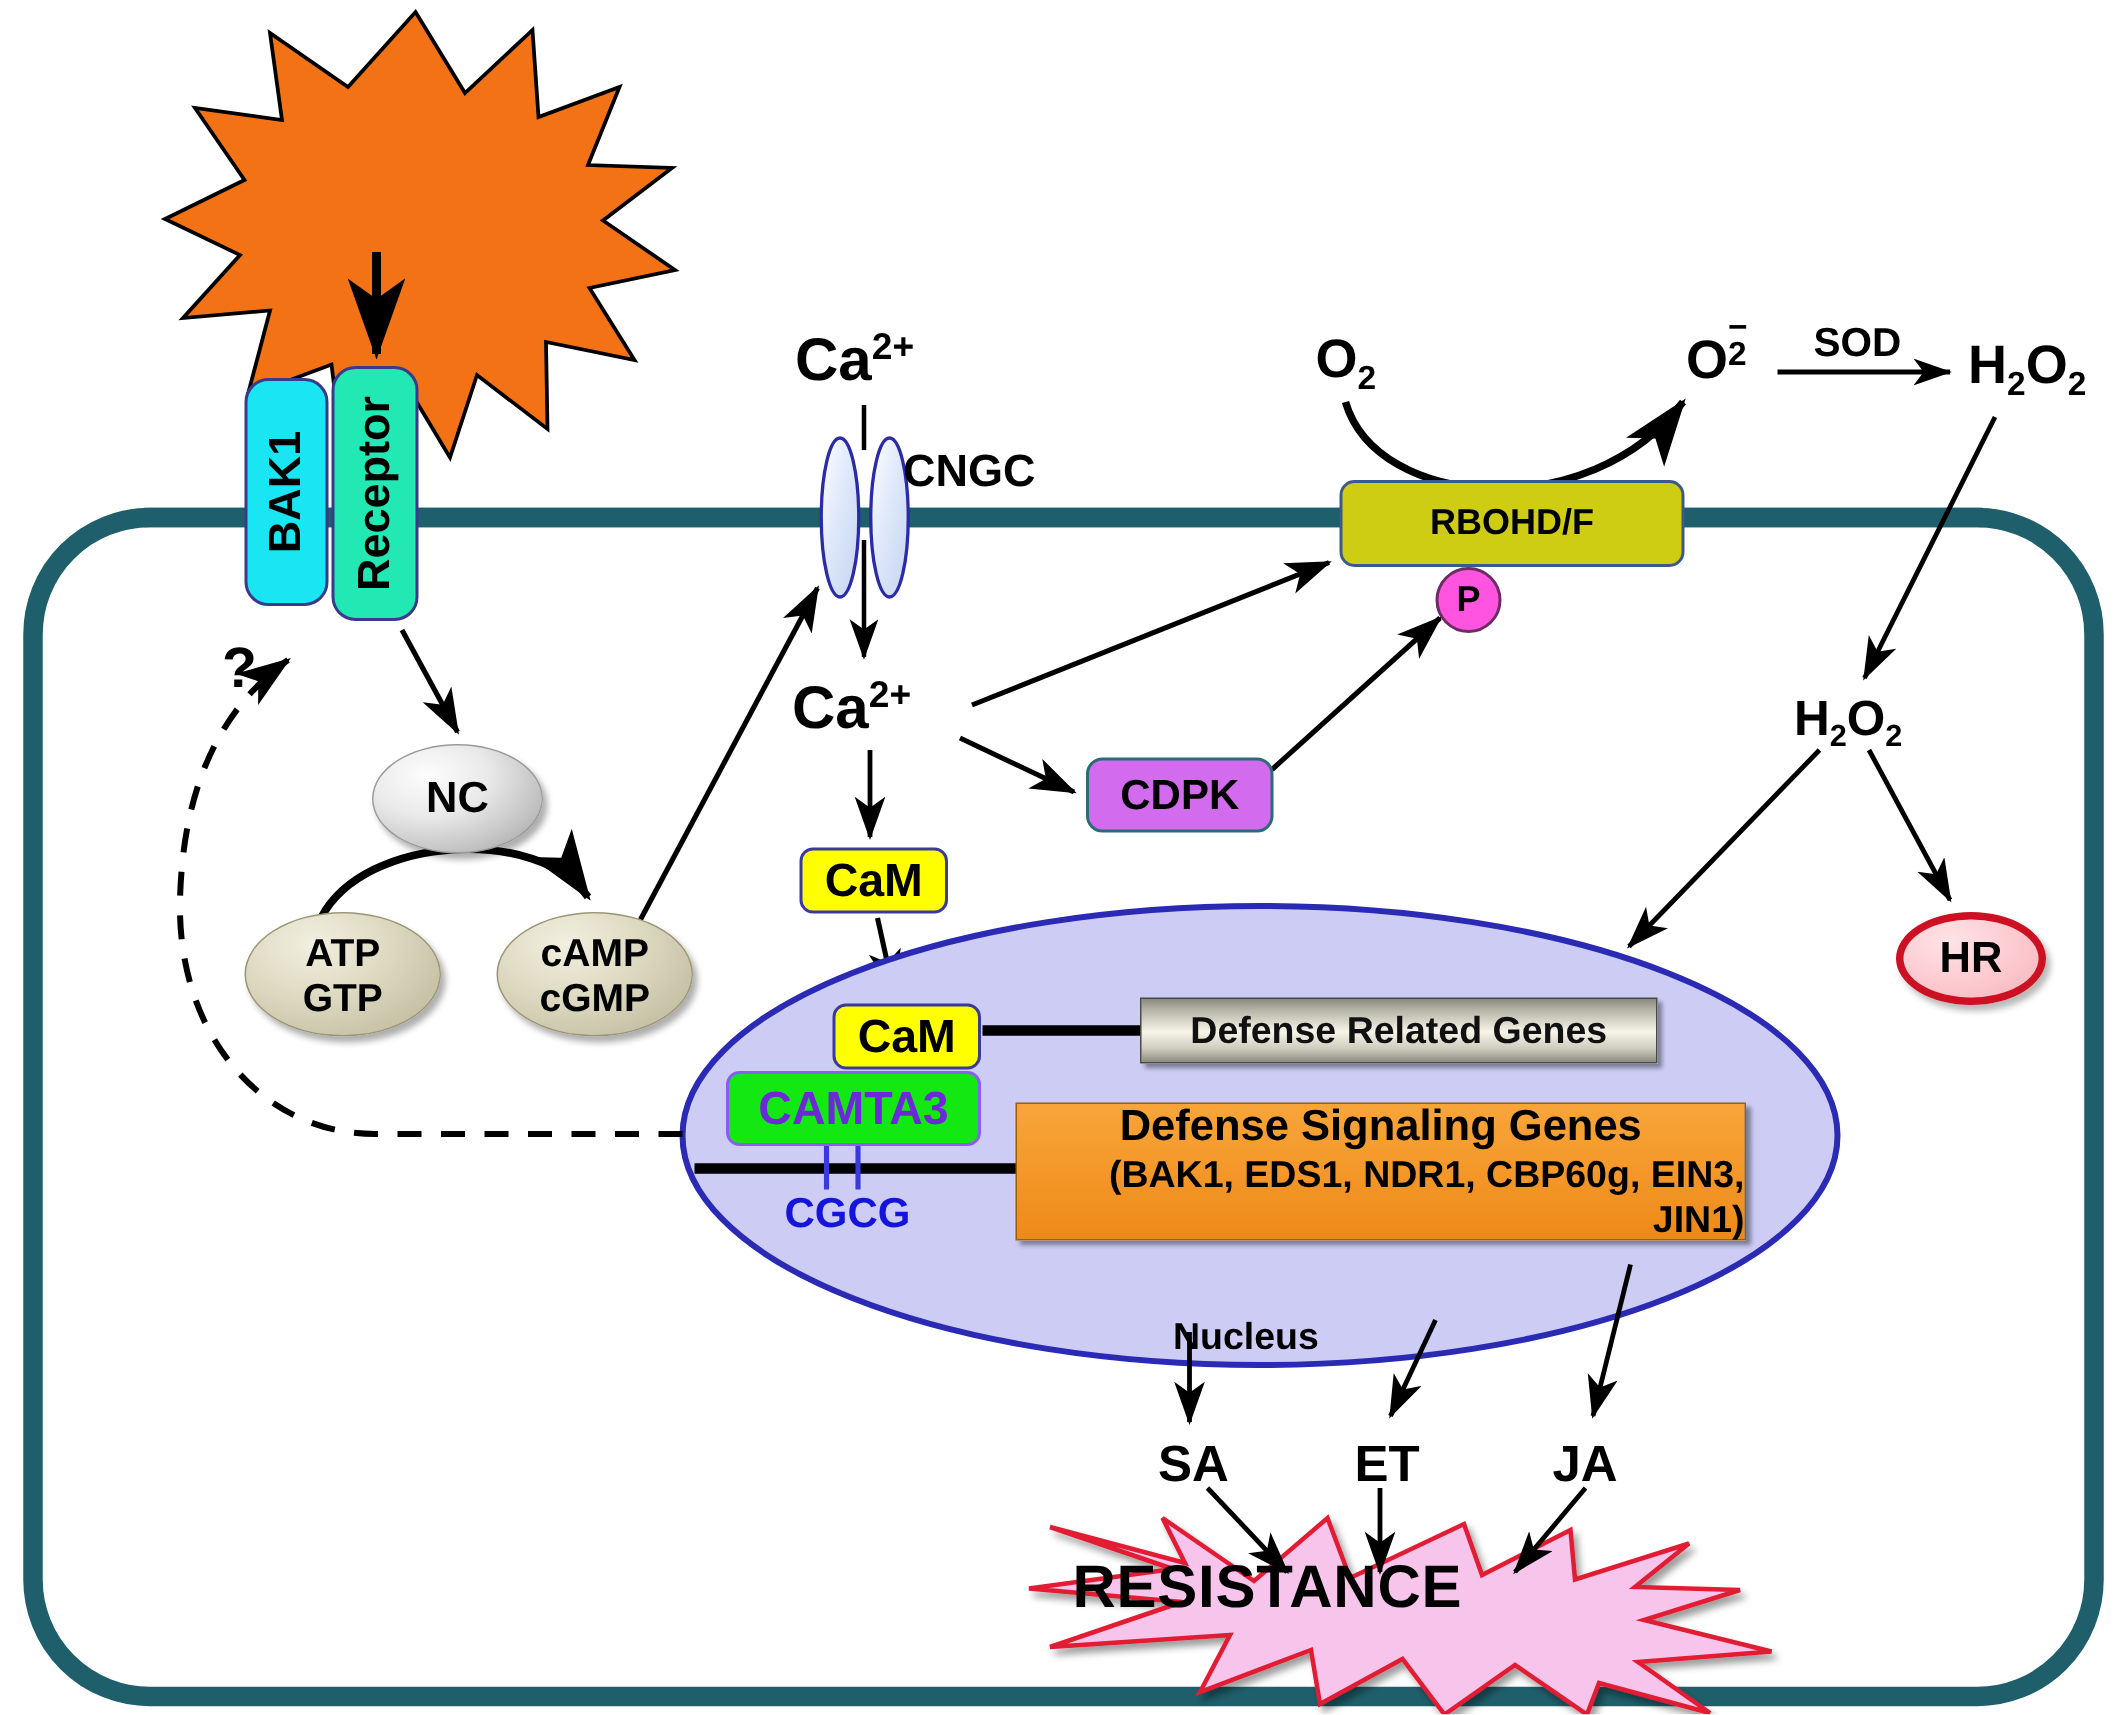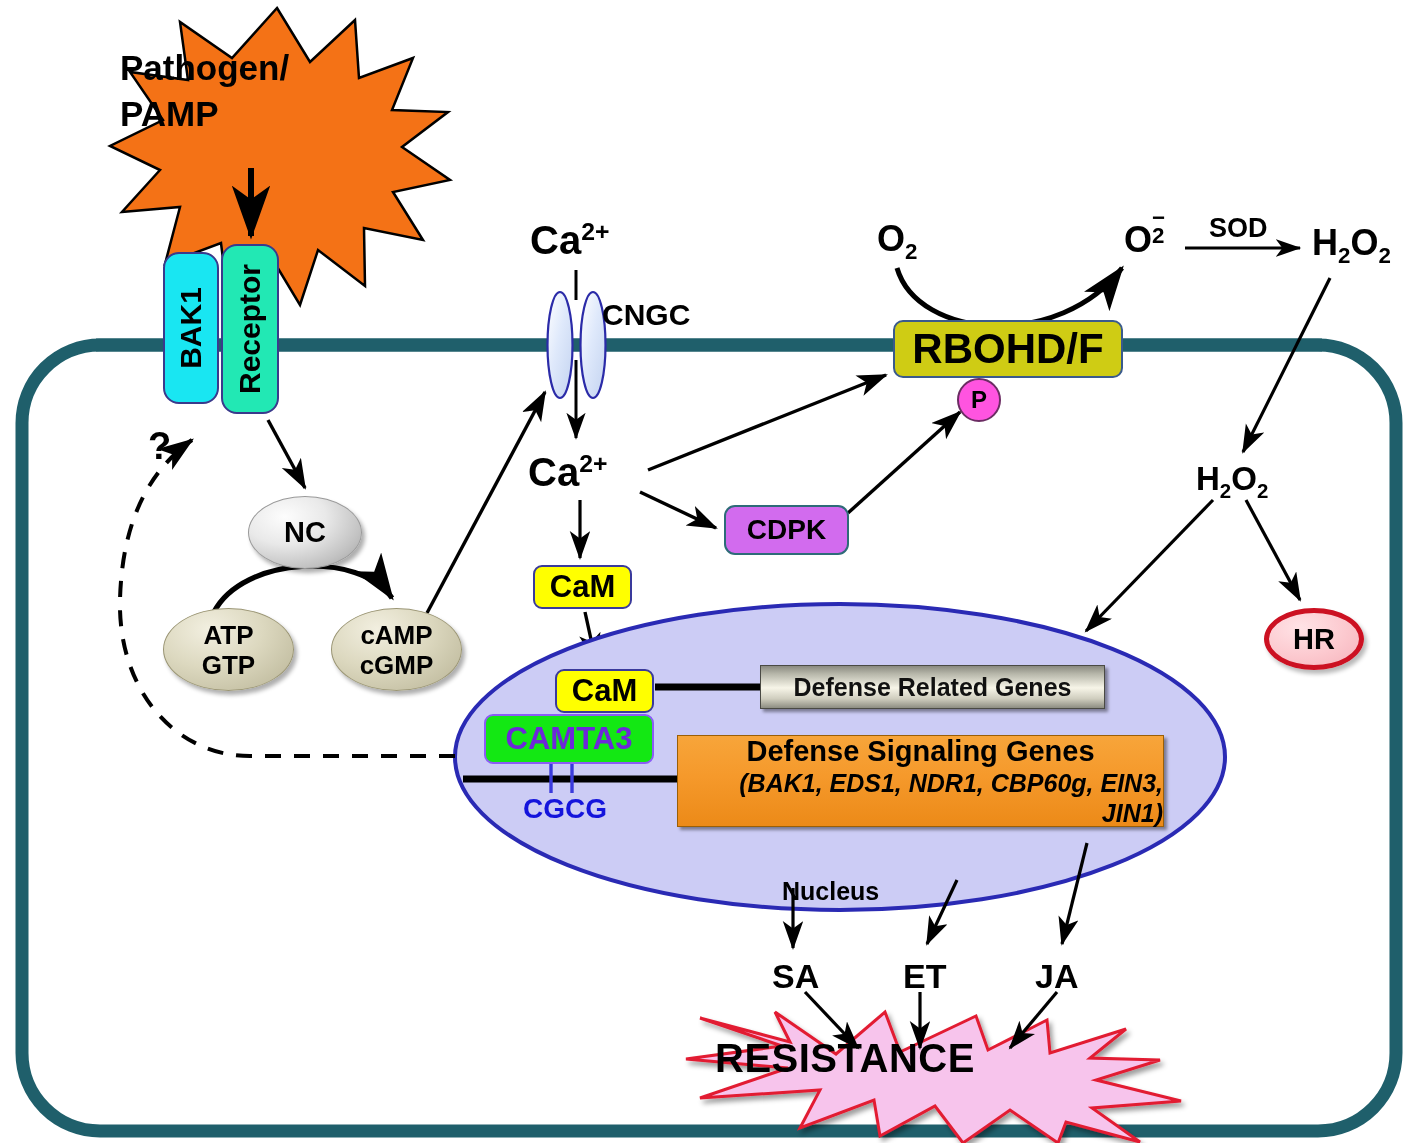--- a/index.html
+++ b/index.html
@@ -12,21 +12,21 @@
   
   #pathogen-text{left:120px;top:45px;width:310px;height:100px;font-size:35px;line-height:46px;font-weight:bold;color:#000;}
   #resistance-text{left:715px;top:1036px;width:340px;height:46px;font-size:40px;font-weight:bold;letter-spacing:.5px;color:#000;}
 
   
   .memprot{border:2px solid #3a3a8c;border-radius:16px;}
   #bak1{left:163px;top:252px;width:56px;height:152px;background:#19E6F2;}
   #receptor{left:221px;top:244px;width:58px;height:170px;background:#22E8B4;}
   .vert-label{transform:rotate(-90deg);font-size:30px;font-weight:bold;color:#000;white-space:nowrap;}
 
-  #rbohd{left:893px;top:320px;width:230px;height:58px;background:#CFCC14;border:2px solid #3a5a8c;border-radius:10px;font-size:42px;font-weight:bold;color:#000;}
+  #rbohd{left:893px;top:320px;width:230px;height:58px;background:#CFCC14;border:2px solid #3a5a8c;border-radius:10px;font-size:24px;font-weight:bold;color:#000;}
   #cdpk{left:724px;top:505px;width:125px;height:50px;background:#D26BEE;border:2px solid #2E6B78;border-radius:11px;font-size:28px;font-weight:bold;color:#000;}
 
   #pcircle{left:957px;top:378px;width:44px;height:44px;border-radius:50%;background:#FF54E0;border:2px solid #6b2d63;font-size:24px;font-weight:bold;color:#000;}
 
   
   .ell{border-radius:50%;}
   #nc{left:248px;top:496px;width:114px;height:73px;
       background:radial-gradient(ellipse at 32% 28%,#fdfdfd 0%,#e9e9e9 38%,#c2c2c2 72%,#9c9c9c 100%);
       border:1px solid #9a9a9a;box-shadow:3px 4px 4px rgba(0,0,0,.32);
       font-size:29px;font-weight:bold;color:#000;}
@@ -51,21 +51,21 @@
   #cgcg{left:523px;top:793px;font-size:28px;color:#1414DC;font-weight:bold;}
 
   #drg{left:760px;top:665px;width:345px;height:44px;
       background:linear-gradient(to bottom,#8a8a80 0%,#b5b5a8 18%,#f7f5e8 52%,#cfcdbe 78%,#8d8d82 100%);
       border:1px solid #4a4a44;box-shadow:3px 3px 3px rgba(0,0,0,.4);
       font-size:25px;font-weight:bold;color:#111;}
   #dsg{left:677px;top:735px;width:487px;height:92px;flex-direction:column;
       background:linear-gradient(to bottom,#F7A53A 0%,#F5992B 45%,#EC8A18 100%);
       border:1px solid #9b5f06;box-shadow:3px 3px 3px rgba(0,0,0,.4);color:#000;text-align:right;}
   #dsg .t1{font-size:29px;font-weight:bold;line-height:34px;}
-  #dsg .t2{font-size:25px;font-weight:bold;font-style:italic;line-height:30px;}
+  #dsg .t2{font-size:25px;font-weight:bold;line-height:30px;}
   #nucleus-label{left:782px;top:877px;font-size:25px;font-weight:bold;color:#000;}
 
   
   .chem{font-weight:bold;color:#000;}
   #ca-out{left:530px;top:218px;font-size:40px;}
   #ca-in{left:528px;top:450px;font-size:40px;}
   #cngc{left:602px;top:298px;font-size:30px;}
   #o2{left:877px;top:218px;font-size:36px;}
   #o2minus{left:1124px;top:216px;font-size:36px;}
   #sod{left:1209px;top:213px;font-size:27px;}
@@ -173,24 +173,20 @@
 
     
     <polygon points="700,1018 790,1042 775,1012 836,1054 885,1012 900,1052 976,1016 988,1050 1047,1020 1050,1053 1126,1029 1090,1058 1160,1060 1096,1080 1181,1101 1092,1108 1140,1142 1066,1122 1058,1143 1010,1110 963,1143 935,1106 880,1136 874,1100 800,1128 820,1090 700,1098 788,1068 686,1059 782,1046" fill="#F7C4EC" stroke="#E21B32" stroke-width="3" filter="url(#softsh)"></polygon>
 
     
     <line x1="805" y1="992" x2="858" y2="1048" stroke="#000" stroke-width="3.2" marker-end="url(#ah)"></line>
     <line x1="920" y1="992" x2="920" y2="1048" stroke="#000" stroke-width="3.2" marker-end="url(#ah)"></line>
     <line x1="1057" y1="992" x2="1010" y2="1048" stroke="#000" stroke-width="3.2" marker-end="url(#ah)"></line>
   </svg>
 
-  <div class="lbl" id="pathogen-text">
-    <span>Pathogen/</span><br>
-    <span>PAMP</span>
-  </div>
 
   <div class="node memprot" id="bak1">
     <span class="vert-label">BAK1</span>
   </div>
   <div class="node memprot" id="receptor">
     <span class="vert-label">Receptor</span>
   </div>
 
   <div class="lbl chem" id="qmark">?</div>
 

